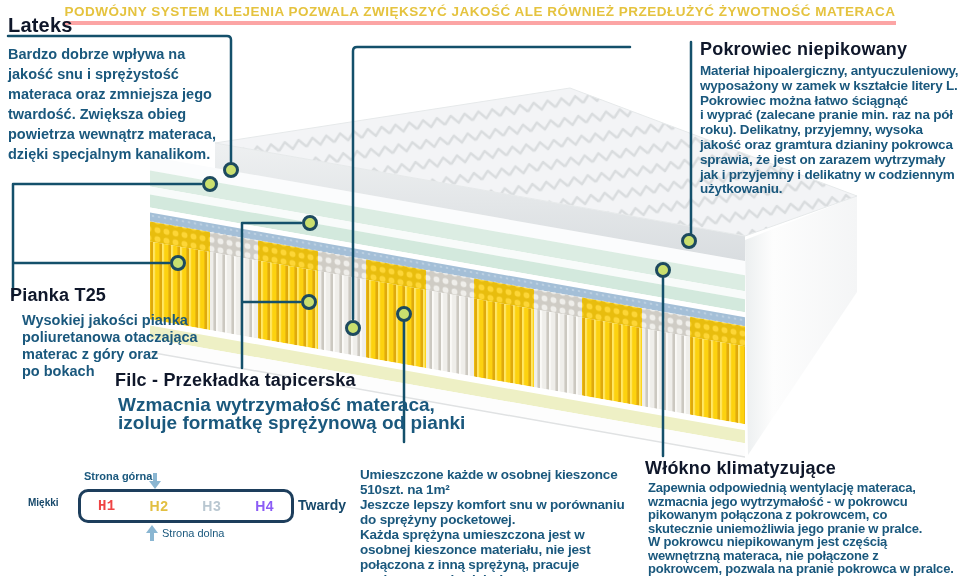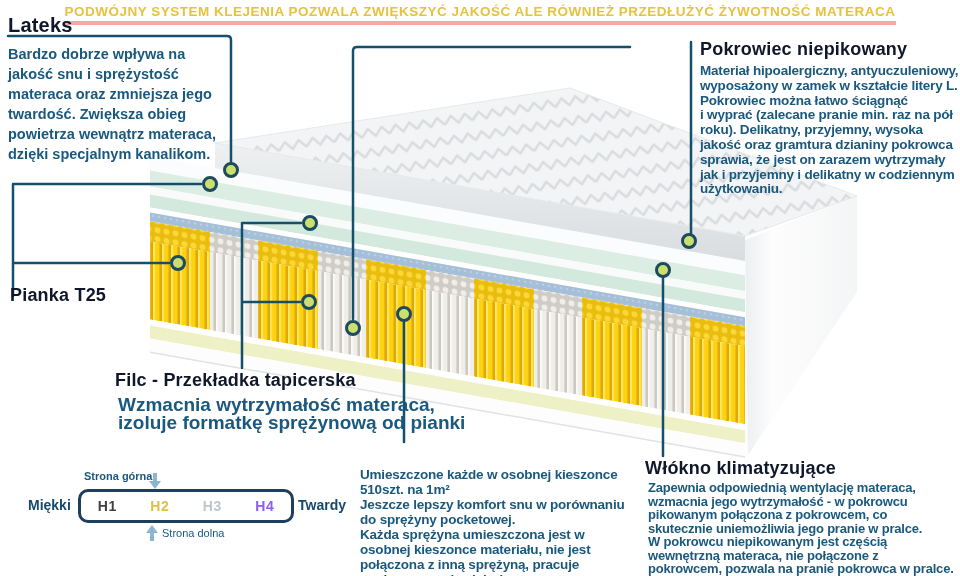--- a/index.html
+++ b/index.html
@@ -20,21 +20,21 @@
   #pokro-b{left:700px;top:64px;font-size:13.5px;line-height:14.8px;letter-spacing:-.2px;}
   #t25-h{left:10px;top:285px;font-size:18px;}
   #t25-b{left:22px;top:312px;font-size:14.5px;line-height:17px;}
   #filc-h{left:115px;top:370px;font-size:18px;}
   #filc-b{left:118px;top:396px;font-size:19px;line-height:17.5px;}
   #spre-h{left:358px;top:443px;font-size:18.5px;}
   #spre-b{left:360px;top:467px;font-size:13.5px;line-height:15px;letter-spacing:-.2px;}
   #wlok-h{left:645px;top:458px;font-size:18px;}
   #wlok-b{left:648px;top:481px;font-size:13px;line-height:13.5px;letter-spacing:-.2px;}
   
-  #soft-label{left:28px;top:497px;font-size:14px;font-weight:bold;color:#16486a;}
+  #soft-label{left:28px;top:497px;font-size:10px;font-weight:bold;color:#16486a;}
   #hard-label{left:298px;top:497px;font-size:14px;font-weight:bold;color:#16486a;}
   #h-box{left:78px;top:489px;width:210px;height:28px;border:3px solid #1d3e5c;border-radius:10px;
          background:#fff;display:flex;align-items:center;justify-content:space-around;}
   #h-box span{font-size:14px;font-weight:bold;letter-spacing:.5px;}
   #top-side{left:84px;top:470px;font-size:11px;font-weight:bold;color:#1a587d;}
   #bottom-side{left:162px;top:527px;font-size:11px;font-weight:normal;color:#1a587d;}
   .arr{position:absolute;width:0;height:0;z-index:2;}
   .stem{position:absolute;width:4px;background:#8ab6d2;z-index:2;}
   #arr-down{left:149px;top:481px;border-left:6px solid transparent;border-right:6px solid transparent;
             border-top:8px solid #8ab6d2;}
@@ -176,20 +176,24 @@
 wyposażony w zamek w kształcie litery L.
 Pokrowiec można łatwo ściągnąć
 i wyprać (zalecane pranie min. raz na pół
 roku). Delikatny, przyjemny, wysoka
 jakość oraz gramtura dzianiny pokrowca
 sprawia, że jest on zarazem wytrzymały
 jak i przyjemny i delikatny w codziennym
 użytkowaniu.</div>
 
   <div id="t25-h" class="txt h">Pianka T25</div>
+  <div id="t25-b" class="txt b">Wysokiej jakości pianka
+poliuretanowa otaczająca
+materac z góry oraz
+po bokach</div>
 
   <div id="filc-h" class="txt h">Filc - Przekładka tapicerska</div>
   <div id="filc-b" class="txt b">Wzmacnia wytrzymałość materaca,
 izoluje formatkę sprężynową od pianki</div>
 
   <div id="spre-b" class="txt b">Umieszczone każde w osobnej kieszonce
 510szt. na 1m²
 Jeszcze lepszy komfort snu w porównaniu
 do sprężyny pocketowej.
 Każda sprężyna umieszczona jest w
@@ -205,21 +209,21 @@
 W pokrowcu niepikowanym jest częścią
 wewnętrzną materaca, nie połączone z
 pokrowcem, pozwala na pranie pokrowca w pralce.</div>
 
   <div id="top-side" class="txt">Strona górna</div>
   <div id="stem-down" class="stem"></div>
   <div id="arr-down" class="arr"></div>
 
   <div id="soft-label" class="txt">Miękki</div>
   <div id="h-box" class="txt">
-      <span style="color: #404040;">H1</span>
+      <span style="color: #ef4444; font-family: Liberation Mono, monospace;">H1</span>
       <span style="color: rgb(226, 191, 65);">H2</span>
       <span style="color: rgb(185, 199, 209);">H3</span>
       <span style="color: #8b5cf6;">H4</span>
     </div>
   <div id="hard-label" class="txt">Twardy</div>
 
   <div id="stem-up" class="stem"></div>
   <div id="arr-up" class="arr"></div>
   <div id="bottom-side" class="txt">Strona dolna</div>
 </div>

